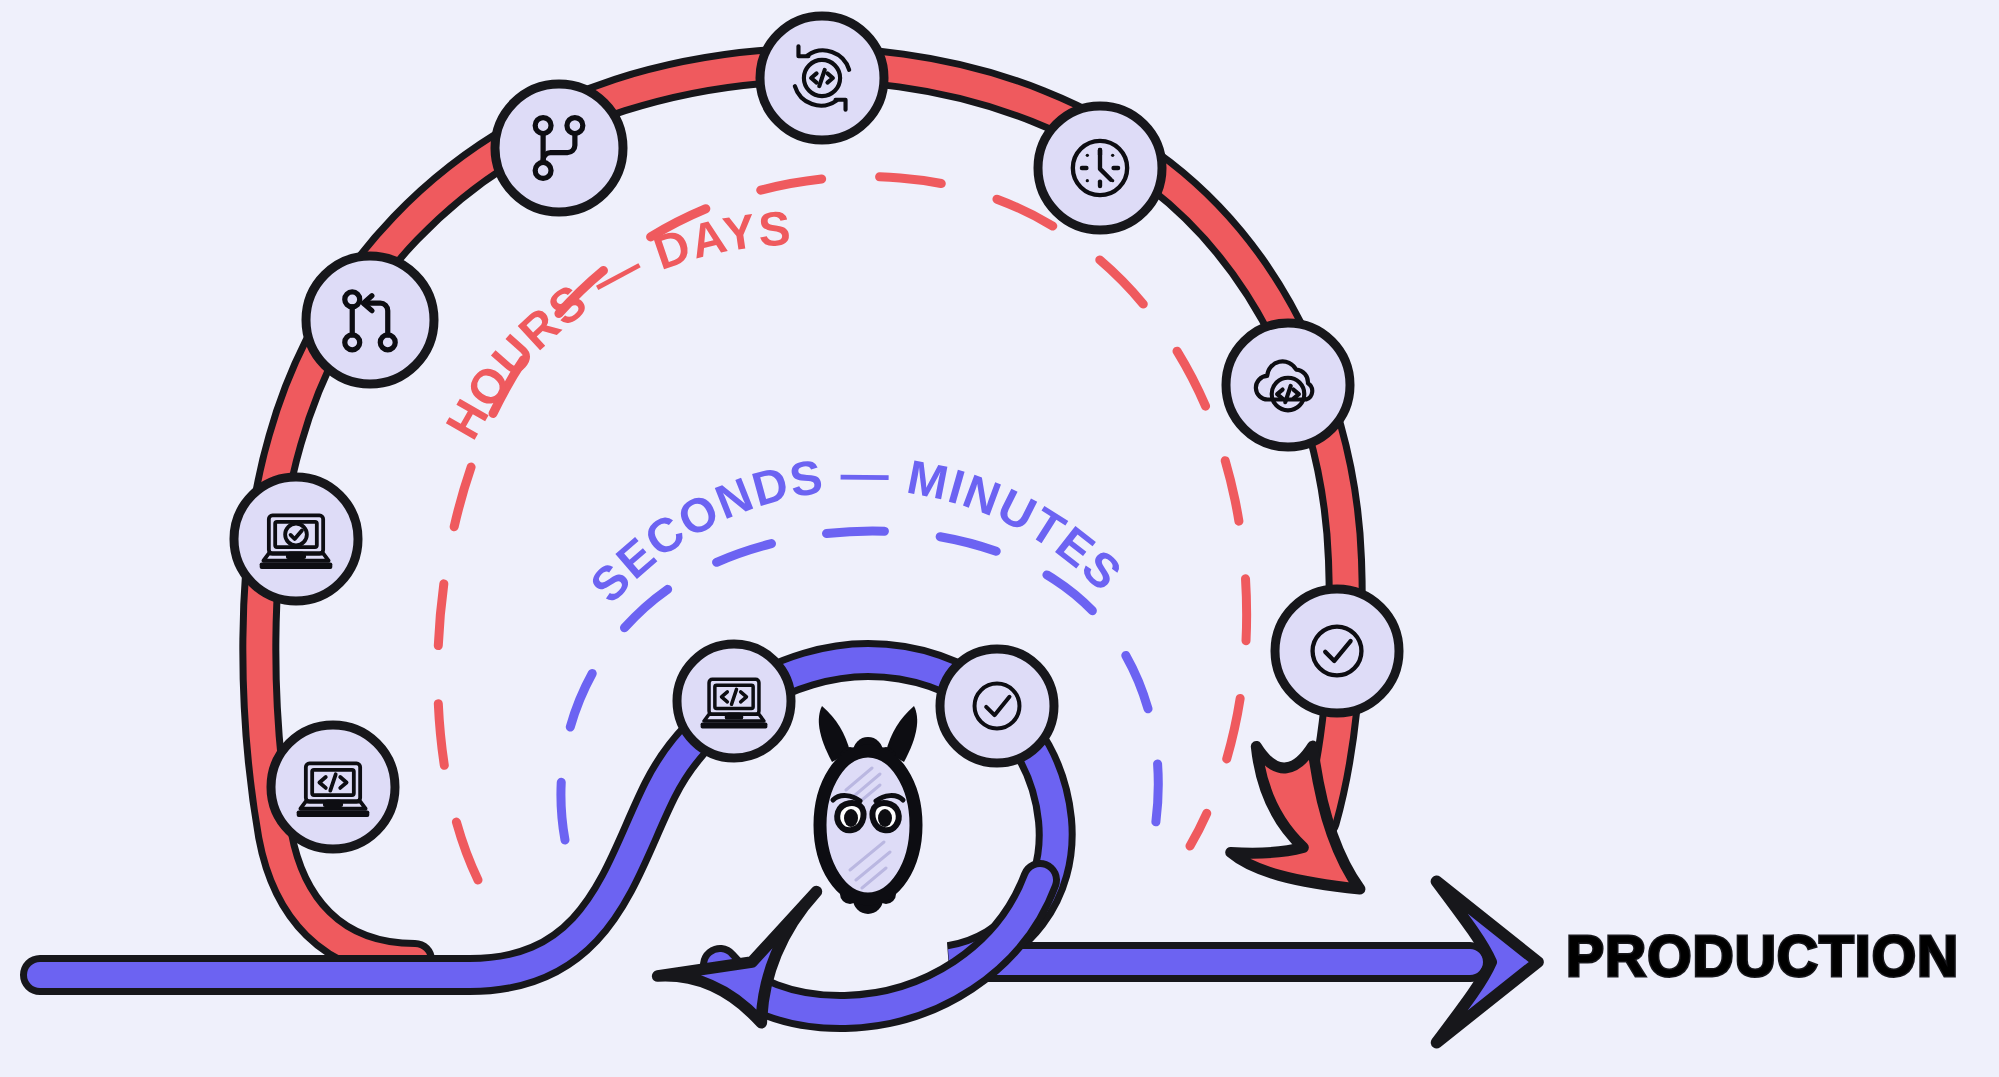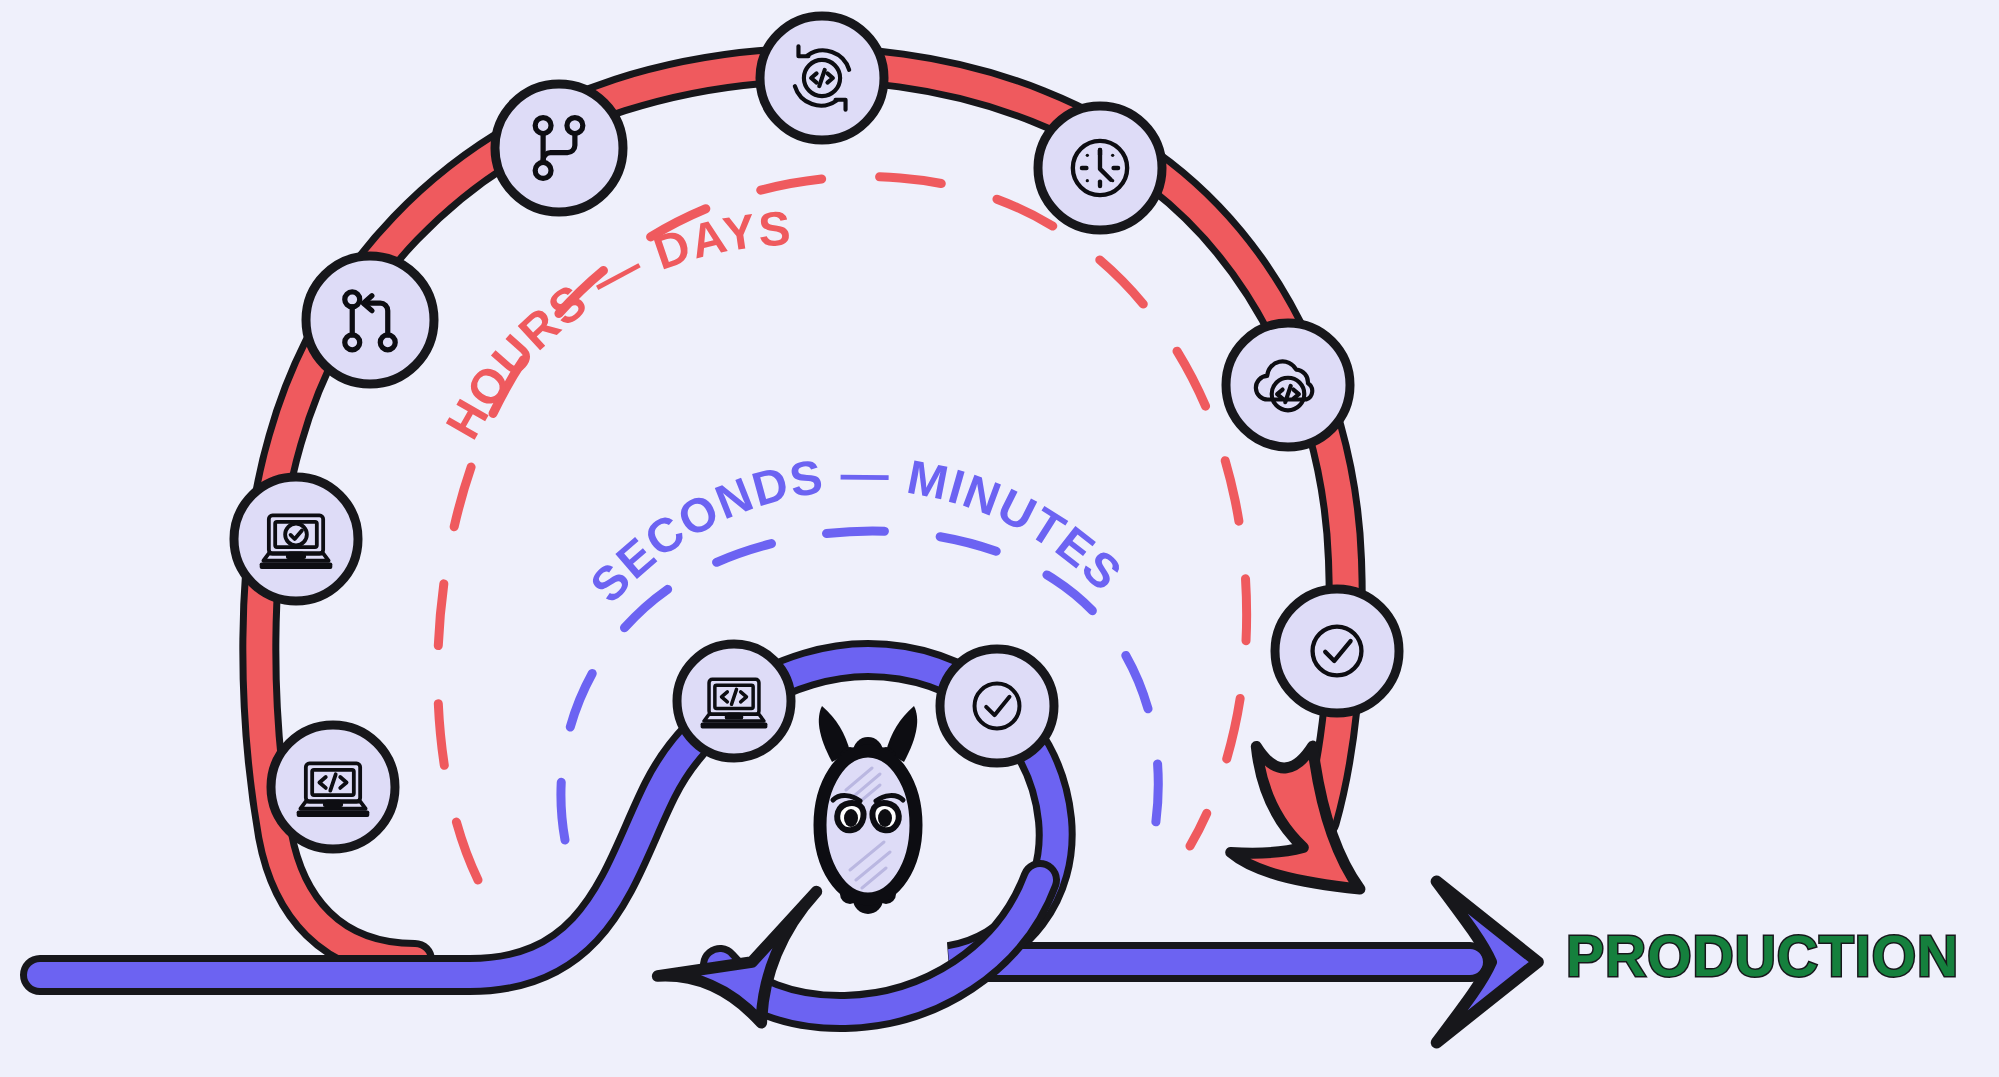--- a/index.html
+++ b/index.html
@@ -34,21 +34,21 @@
     letter-spacing: 1.5px;
   }
   .prod-label {
     position: absolute;
     left: 1566px;
     top: 928px;
     font-family: "Liberation Sans", sans-serif;
     font-weight: bold;
     font-size: 57px;
     letter-spacing: 1px;
-    color: #15803d;
+    color: #000000;
     -webkit-text-stroke: 3px #17171b;
     paint-order: stroke fill;
     white-space: nowrap;
     line-height: 1;
   }
 </style>
 </head>
 <body>
 
 <div id="stage">

